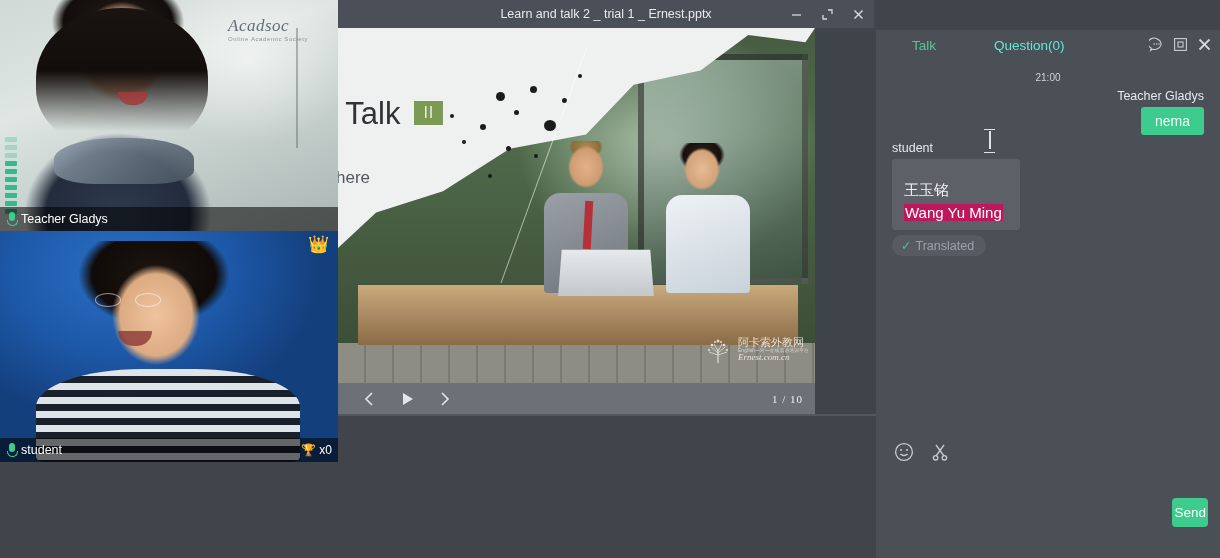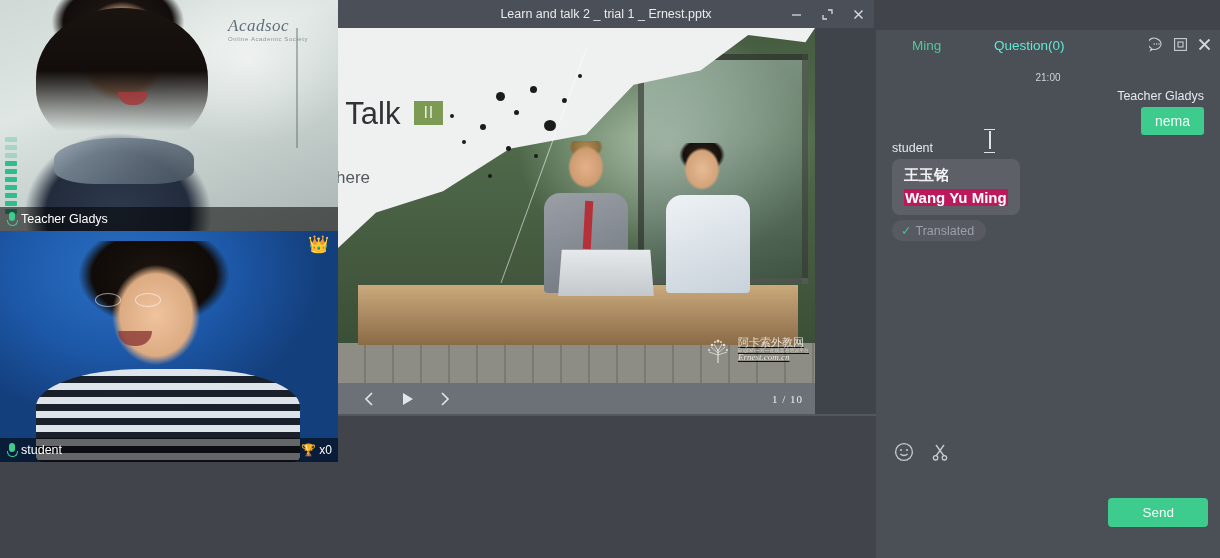--- a/index.html
+++ b/index.html
@@ -227,21 +227,21 @@
     display:inline-block; background:#7c9a54; color:#e8efe0; font-size:16px;
     padding:3px 9px; margin-left:14px; vertical-align:6px; letter-spacing:1px;
   }
   .slide-sub{
     position:absolute; left:-2px; top:140px; color:#53585c;
     font-size:17px; white-space:nowrap; z-index:6;
   }
   
   .watermark{
     position:absolute; right:6px; bottom:18px; z-index:7;
-    display:flex; align-items:center; gap:5px; opacity:.88;text-decoration:underline;
+    display:flex; align-items:center; gap:5px; opacity:.88;
   }
   .wm-tree{ width:30px; height:30px; }
   .wm-cn{ color:#f2eee6; font-size:11px; line-height:1.05; }
   .wm-en{
     color:#f2eee6; font-size:9px; font-family:"Liberation Serif", serif;
     font-style:italic; line-height:1.1;
   }
   .wm-tag{ color:#e4ddd0; font-size:4.6px; letter-spacing:.3px; }
 
   #ppt-controls{
@@ -290,21 +290,21 @@
   .msg.right{ text-align:right; }
   .msg .sender{ color:#e6e9ed; font-size:12.5px; margin:6px 0 4px; display:block; }
   .msg.left .sender{ text-align:left; }
 
   .bubble-green{
     display:inline-block; background:#3ecb8e; color:#ecfff6;
     font-size:14px; padding:6px 14px; border-radius:3px;
   }
   .bubble-gray{
     display:inline-block; text-align:left; background:rgba(255,255,255,.10);
-    border-radius:8px; padding:7px 10px 8px 12px; min-width:128px;font-weight:bold;
+    border-radius:3px; padding:22px 10px 8px 12px; min-width:128px;
   }
   .bubble-gray .cn{ color:#f0f2f5; font-size:15px; display:block; margin-bottom:4px; }
   .bubble-gray .en{
     display:inline-block; background:#be185d; color:#ffffff;
     font-size:15px; padding:0 1px;
   }
   .translated{
     display:inline-block; margin-top:5px; background:rgba(255,255,255,.07);
     border-radius:11px; padding:3px 12px 3px 9px; color:#9aa1a9; font-size:12.5px;
   }
@@ -315,21 +315,21 @@
     display:flex; align-items:center; gap:16px; padding-left:18px;
   }
   .tool-icon{ color:#c6cbd1; display:flex; align-items:center; }
 
   #chat-input{
     position:absolute; left:0; top:444px; width:344px; height:62px;
     background:transparent;
   }
   #send-button{
     position:absolute; right:12px; bottom:9px; background:#3ecb8e; color:#f2fff9;
-    font-size:13.5px; border:none; border-radius:4px; padding:7px 34px;
+    font-size:13.5px; border:none; border-radius:4px; padding:7px 2px;
     font-family:"Liberation Sans", sans-serif; cursor:pointer;
   }
 
   
   #ppt-shadow{
     position:absolute; left:338px; top:414px; width:538px; height:2px;
     background:rgba(255,255,255,.10);
   }
 </style>
 </head>
@@ -480,21 +480,21 @@
         </svg>
     </div>
     <div id="page-indicator">1 / 10</div>
   </div>
 </div>
 <div id="ppt-shadow"></div>
 
 <div id="chat-panel">
 
   <div id="chat-header">
-    <span class="tab" id="tab-chat">Ming</span>
+    <span class="tab" id="tab-chat">Talk</span>
     <span class="tab" id="tab-question">Question(0)</span>
     <div class="hdr-icons">
       <span class="hdr-icon">
         <svg width="15" height="15" viewBox="0 0 15 15">
           <path d="M7.5 1.6 A6 5.2 0 1 1 3.6 12.2 L1.6 13.4 L2.4 11.2 A5.6 5 0 0 1 7.5 1.6 Z" fill="none" stroke="#c9ced4" stroke-width="1.1"></path>
           <circle cx="5.2" cy="7" r=".8" fill="#c9ced4"></circle>
             <circle cx="7.6" cy="7" r=".8" fill="#c9ced4"></circle>
           <circle cx="10" cy="7" r=".8" fill="#c9ced4"></circle>
         </svg>
       </span>

